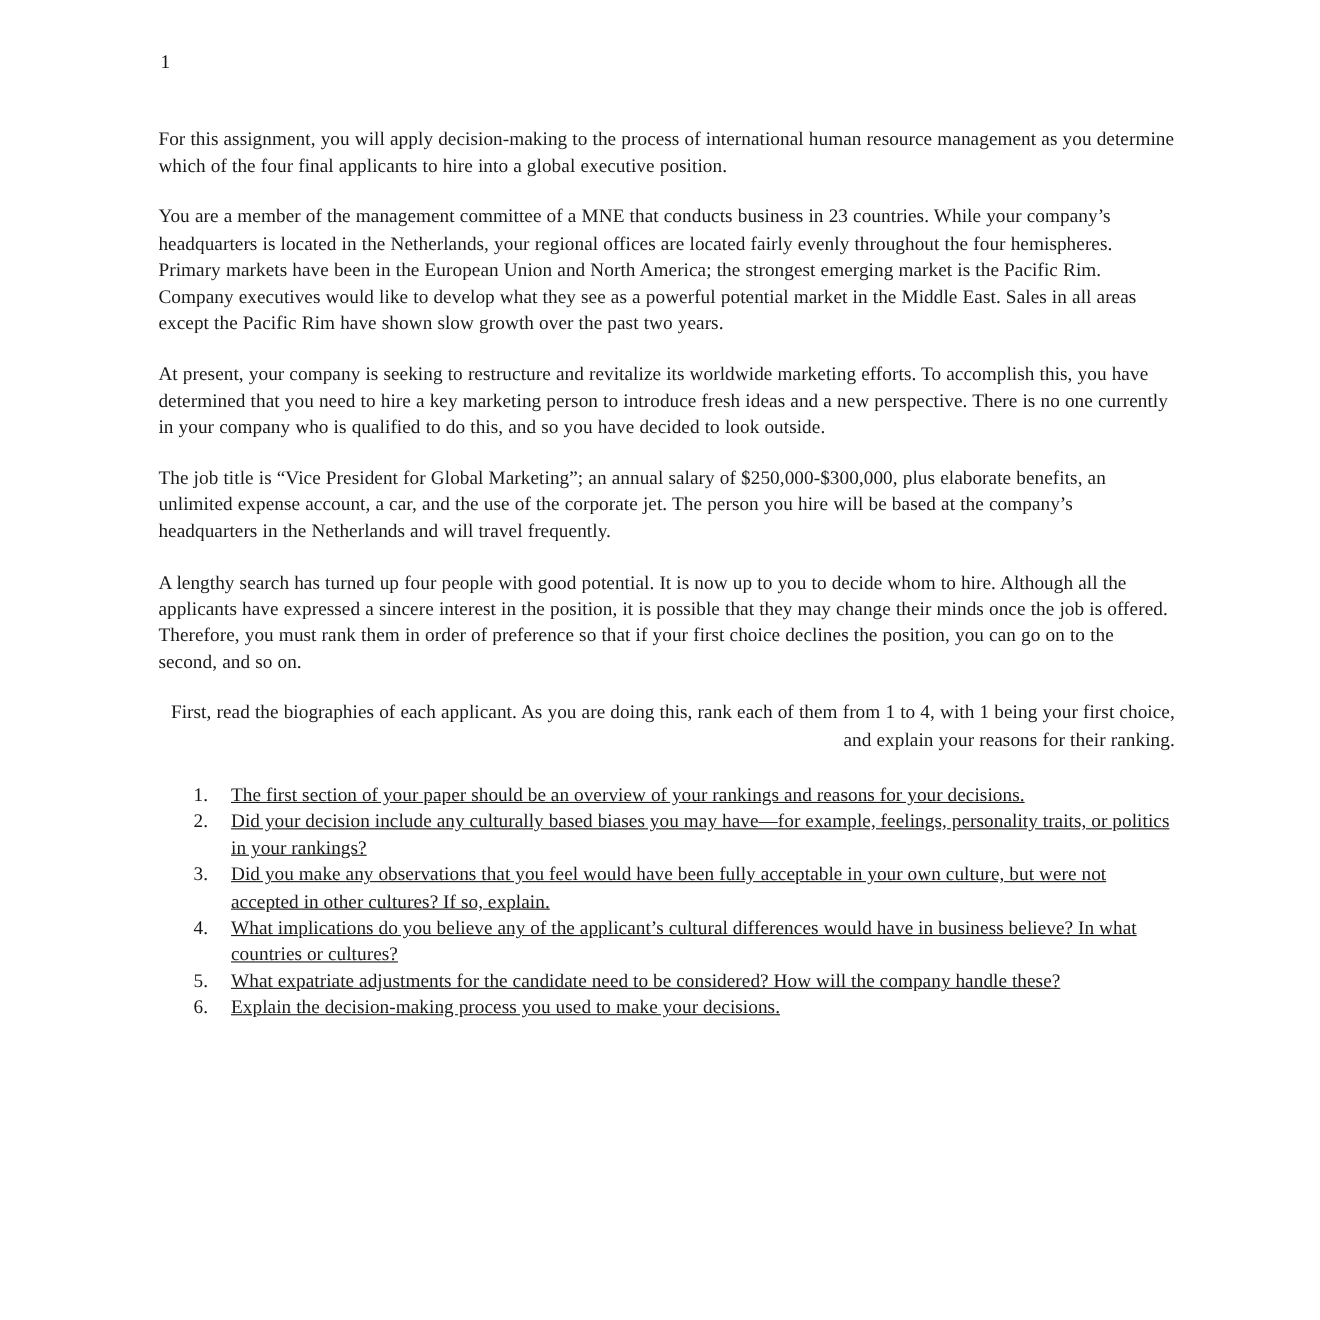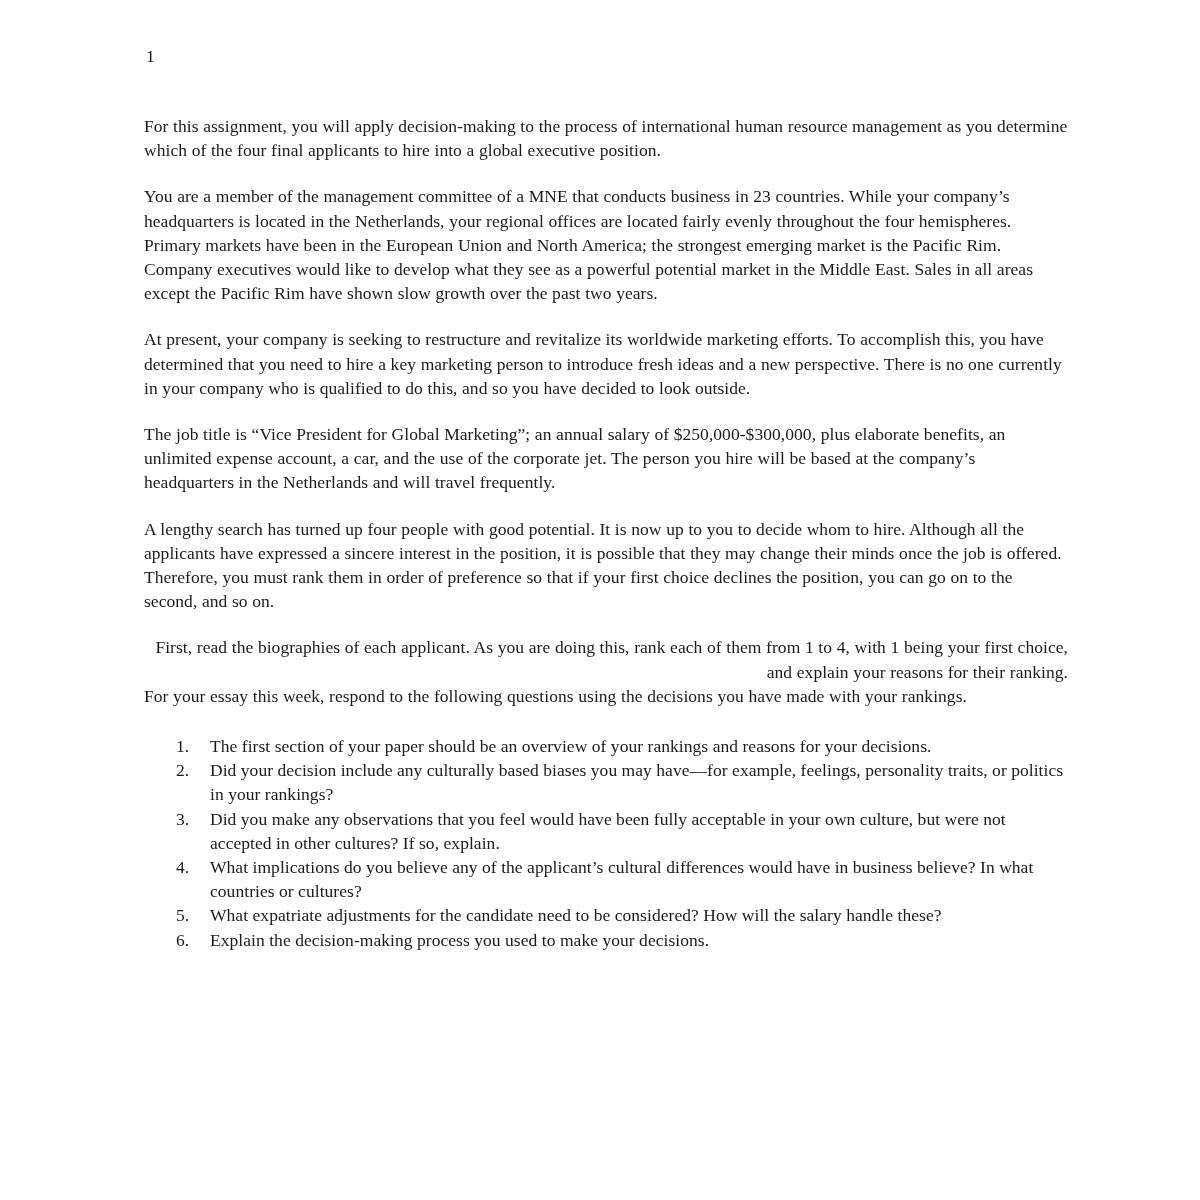--- a/index.html
+++ b/index.html
@@ -86,20 +86,21 @@
     top: 0;
     width: 24px;
     text-align: left;
     color: #1a1a1a;
     font-size: 17.5px;
     line-height: 24.2px;
   }
 
   .li-text {
     display: block;
+    text-decoration: underline;
   }
 </style>
 </head>
 <body>
 
 <div class="page">
   <div class="content">
 
     <div class="page-number">1</div>
 
@@ -110,37 +111,36 @@
       <p class="para">You are a member of the management committee of a MNE that conducts business in 23 countries. While your company’s headquarters is located in the Netherlands, your regional offices are located fairly evenly throughout the four hemispheres. Primary markets have been in the European Union and North America; the strongest emerging market is the Pacific Rim. Company executives would like to develop what they see as a powerful potential market in the Middle East. Sales in all areas except the Pacific Rim have shown slow growth over the past two years.</p>
 
       <p class="para">At present, your company is seeking to restructure and revitalize its worldwide marketing efforts. To accomplish this, you have determined that you need to hire a key marketing person to introduce fresh ideas and a new perspective. There is no one currently in your company who is qualified to do this, and so you have decided to look outside.</p>
 
       <p class="para">The job title is “Vice President for Global Marketing”; an annual salary of $250,000-$300,000, plus elaborate benefits, an unlimited expense account, a car, and the use of the corporate jet. The person you hire will be based at the company’s headquarters in the Netherlands and will travel frequently.</p>
 
       <p class="para">A lengthy search has turned up four people with good potential. It is now up to you to decide whom to hire. Although all the applicants have expressed a sincere interest in the position, it is possible that they may change their minds once the job is offered. Therefore, you must rank them in order of preference so that if your first choice declines the position, you can go on to the second, and so on.</p>
 
       <p class="para tight">First, read the biographies of each applicant. As you are doing this, rank each of them from 1 to 4, with 1 being your first choice, and explain your reasons for their ranking.</p>
 
-      <p class="para">For your essay this week, respond to the following questions using the decisions you have made with your rankings.</p>
 
       <ol class="question-list">
         <li>
           <span class="li-text">The first section of your paper should be an overview of your rankings and reasons for your decisions.</span>
         </li>
         <li>
           <span class="li-text">Did your decision include any culturally based biases you may have—for example, feelings, personality traits, or politics in your rankings?</span>
         </li>
         <li>
           <span class="li-text">Did you make any observations that you feel would have been fully acceptable in your own culture, but were not accepted in other cultures? If so, explain.</span>
         </li>
         <li>
           <span class="li-text">What implications do you believe any of the applicant’s cultural differences would have in business believe? In what countries or cultures?</span>
         </li>
         <li>
-          <span class="li-text">What expatriate adjustments for the candidate need to be considered? How will the salary handle these?</span>
+          <span class="li-text">What expatriate adjustments for the candidate need to be considered? How will the company handle these?</span>
         </li>
         <li>
           <span class="li-text">Explain the decision-making process you used to make your decisions.</span>
         </li>
       </ol>
 
     </div>
   </div>
 </div>
 

